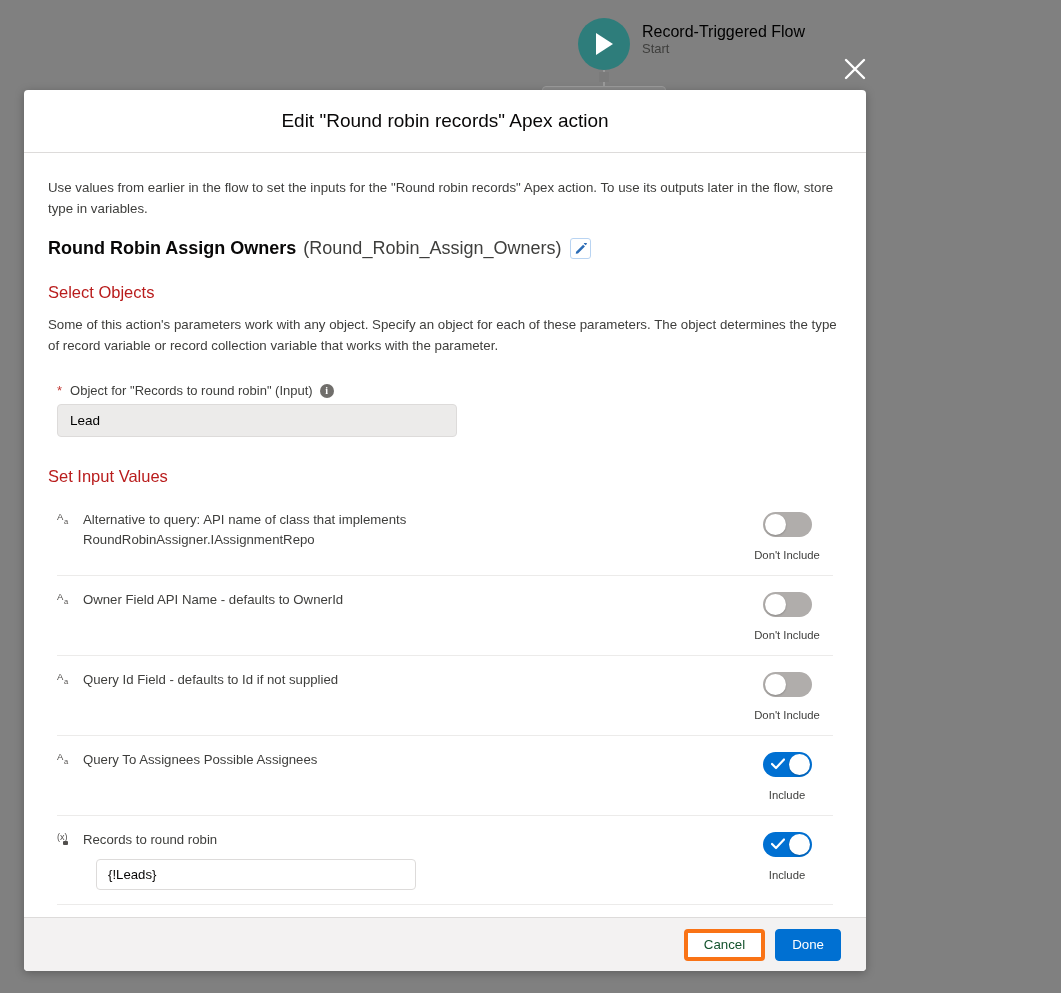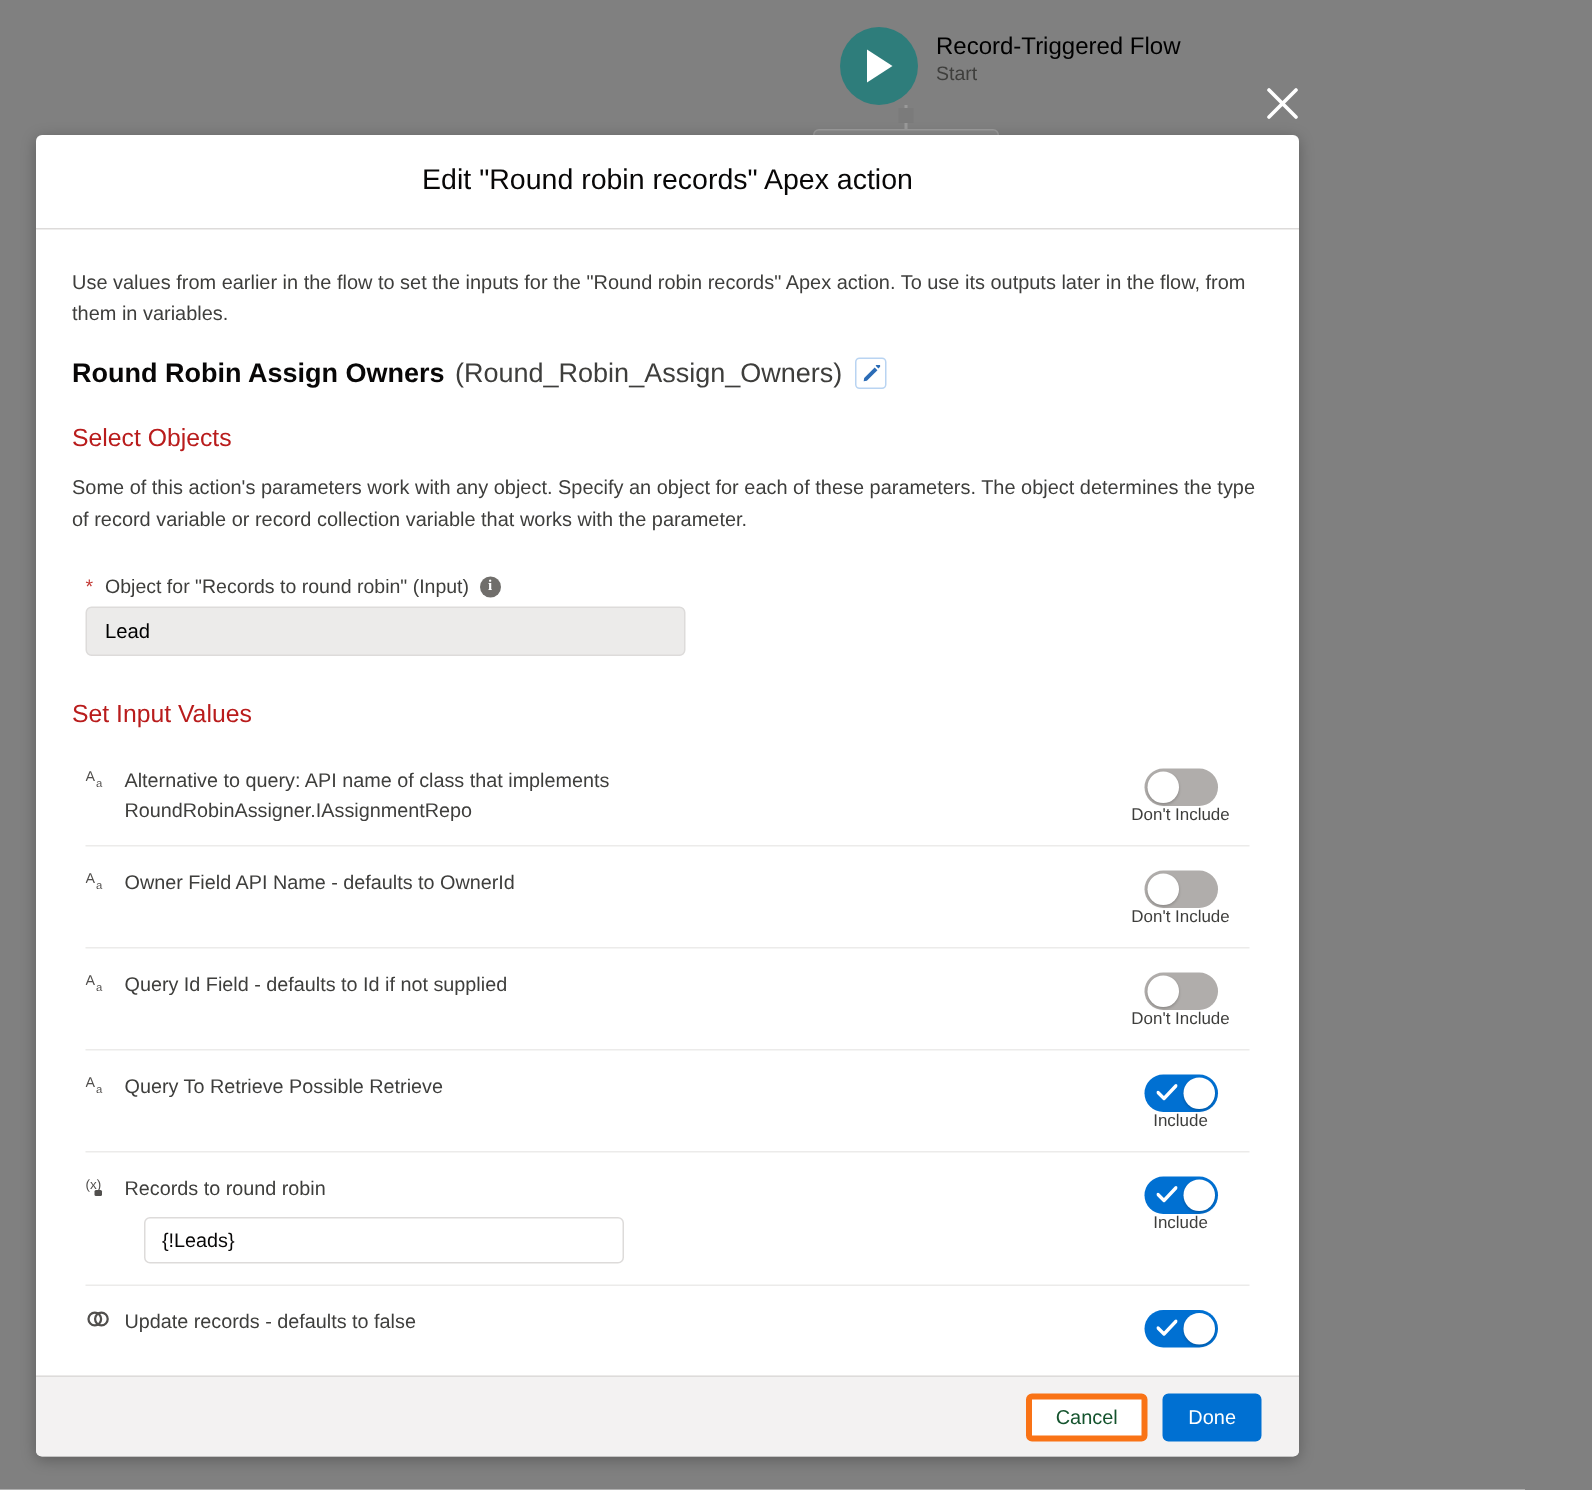--- a/index.html
+++ b/index.html
@@ -11,21 +11,21 @@
   }
   body { background: #808080; position: relative; }
 
   
   #flow-canvas {
     position: absolute; inset: 0;
     background: #808080;
   }
   #start-node {
     position: absolute;
-    left: 560px; top: 18px;
+    left: 578px; top: 18px;
     display: flex; align-items: flex-start; gap: 12px;
   }
   #start-node .play-circle {
     width: 52px; height: 52px; border-radius: 50%;
     background: #2e7d7b;
     display: flex; align-items: center; justify-content: center;
     flex: none;
   }
   #start-node .play-circle svg { display: block; }
   #start-node .node-text { padding-top: 5px; }
@@ -220,21 +220,21 @@
     box-shadow: 0 1px 2px rgba(0,0,0,0.22);
   }
   .toggle .check { display: none; }
   .toggle.on { background: #0070d2; }
   .toggle.on .knob { left: auto; right: 2px; }
   .toggle.on .check {
     display: block;
     position: absolute; left: 8px; top: 6px;
   }
   .toggle-label {
-    margin-top: 0;
+    margin-top: 12px;
     font-size: 11.3px; color: #3e3e3c; white-space: nowrap; text-align: center;
   }
 
   
   .btn {
     height: 32px;
     border-radius: 4px;
     font-size: 13.3px;
     padding: 0 16px;
     cursor: pointer;
@@ -278,21 +278,21 @@
 </div>
 
 <div id="modal">
 
   <div id="modal-header">
     <div id="modal-title">Edit "Round robin records" Apex action</div>
   </div>
 
   <div id="modal-body">
 
-    <p class="intro">Use values from earlier in the flow to set the inputs for the "Round robin records" Apex action. To use its outputs later in the flow, from them in variables.</p>
+    <p class="intro">Use values from earlier in the flow to set the inputs for the "Round robin records" Apex action. To use its outputs later in the flow, store type in variables.</p>
 
     <div class="action-line">
       <span class="action-name">Round Robin Assign Owners</span>
       <span class="action-api">(Round_Robin_Assign_Owners)</span>
       <button id="edit-api-name-button">
         <svg width="12" height="12" viewBox="0 0 14 14" aria-hidden="true">
           <path d="M1 11.2 L9.2 3 L11.3 5.1 L3.1 13.3 L0.6 13.6 Z" fill="#2b6cb6" transform="translate(0.3,-1)"></path>
           <path d="M9.9 1.5 L11 0.4 A1.1 1.1 0 0 1 12.6 0.4 L13.2 1 A1.1 1.1 0 0 1 13.2 2.6 L12.1 3.7 Z" fill="#2b6cb6" transform="translate(0.3,-1)"></path>
         </svg>
       </button>
@@ -372,21 +372,21 @@
       </div>
 
       <div class="param-row">
         <div class="param-icon">
           <svg width="17" height="15" viewBox="0 0 17 15" aria-hidden="true">
             <text x="0" y="9" font-family="Liberation Sans, sans-serif" font-size="9.5" fill="#514f4d">A</text>
             <text x="7" y="13" font-family="Liberation Sans, sans-serif" font-size="7.5" fill="#514f4d">a</text>
           </svg>
         </div>
         <div class="param-main">
-          <div class="param-label">Query To Retrieve Possible Retrieve</div>
+          <div class="param-label">Query To Assignees Possible Assignees</div>
         </div>
         <div class="param-toggle-wrap">
           <button class="toggle on">
             <span class="knob"></span>
             <svg class="check" width="14" height="12" viewBox="0 0 14 12" aria-hidden="true">
               <path d="M1 6 L5 10 L13 1.5" stroke="#ffffff" stroke-width="2.2" fill="none" stroke-linecap="round" stroke-linejoin="round"></path>
             </svg>
           </button>
           <span class="toggle-label">Include</span>
         </div>

